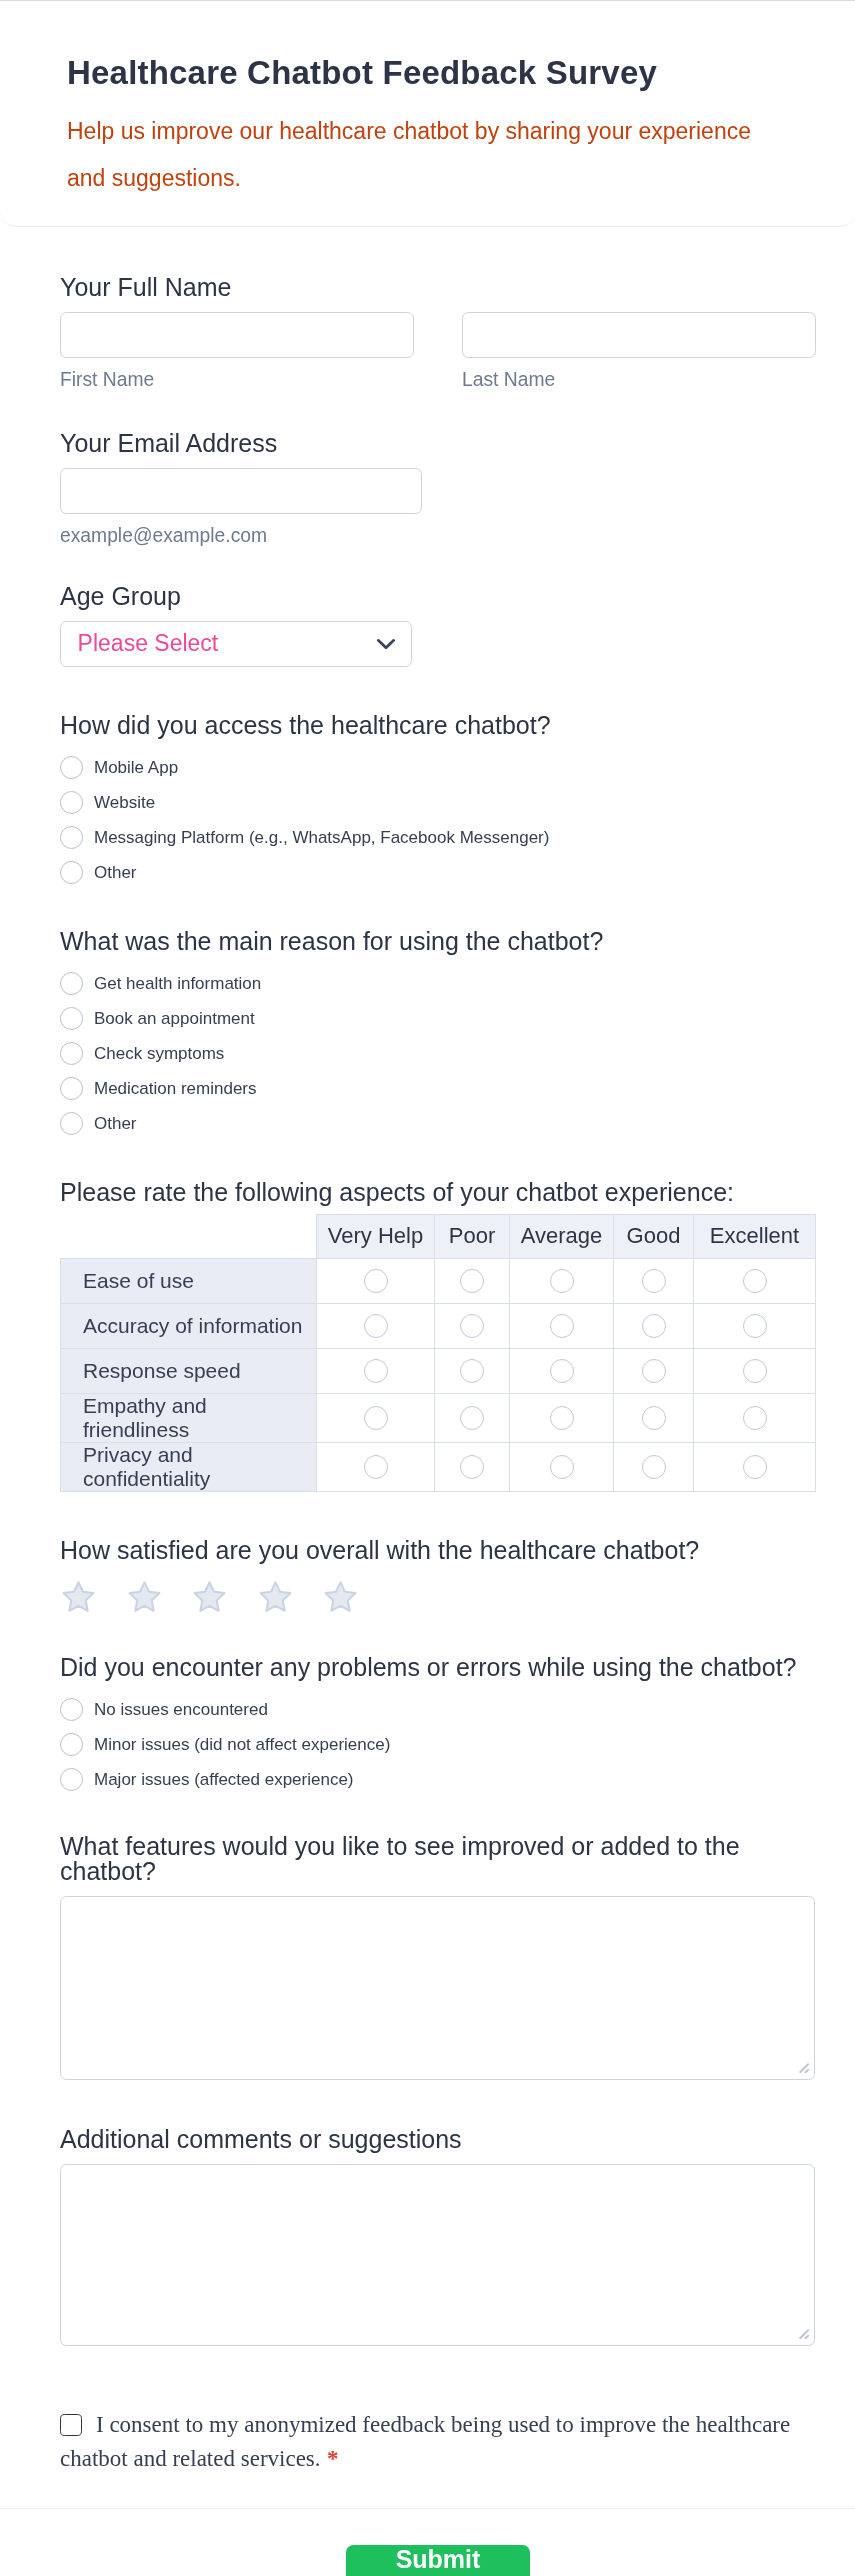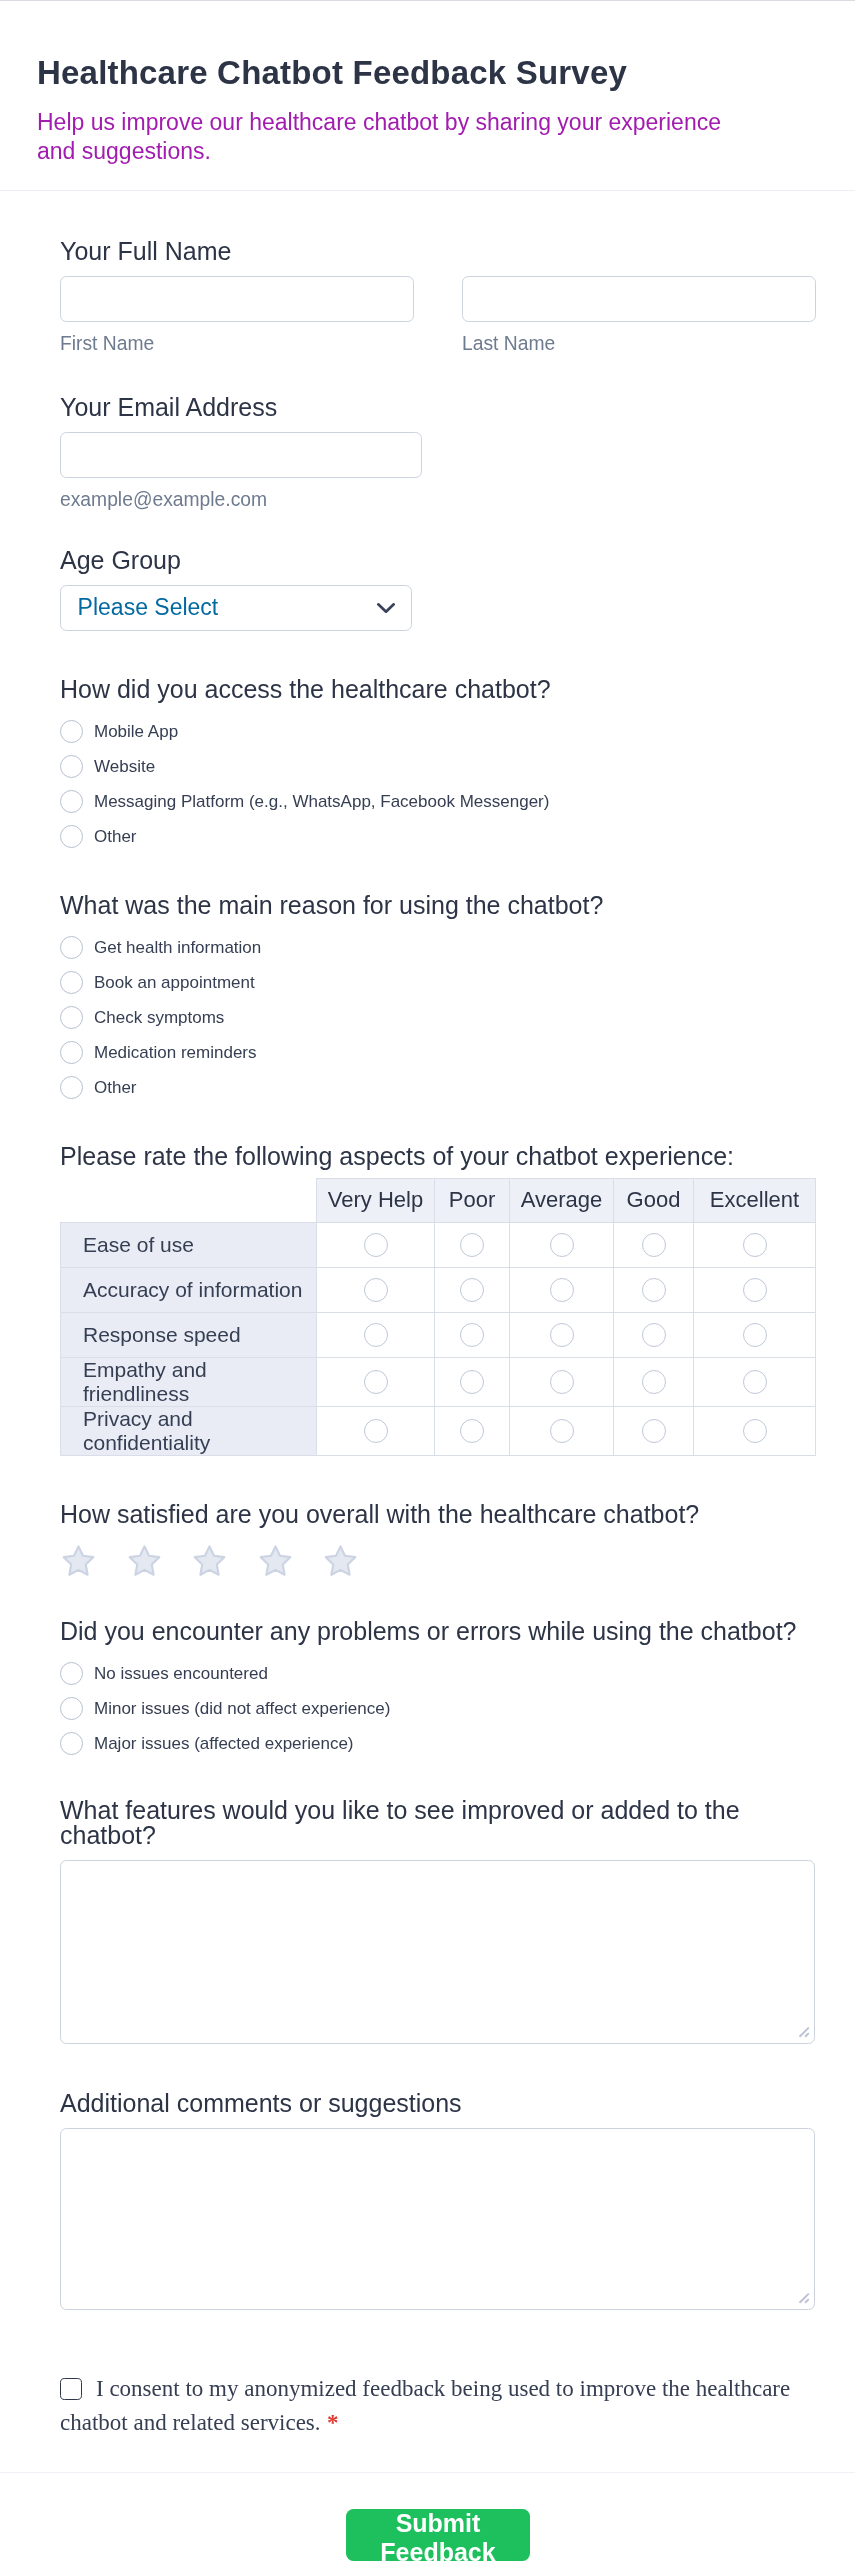--- a/index.html
+++ b/index.html
@@ -6,23 +6,23 @@
   html, body { background: #ffffff; }
   body {
     width: 856px; min-height: 2576px; margin: 0 auto;
     font-family: "Liberation Sans", "DejaVu Sans", sans-serif;
     color: #2c3446;
     border-top: 0.9px solid #d8dbe1;
   }
   .page { width: 856px; min-height: 2576px; background: #fff; }
 
   
-  header { padding: 52px 40px 24px 37px; border-bottom: 1.8px solid #eceef4; }
+  header { padding: 52px 40px 24px 67px; border-bottom: 1.8px solid #eceef4; border-radius: 16px; }
   h1 { font-size: 33px; line-height: 40px; font-weight: 700; color: #2c3446; letter-spacing: 0.2px; }
-  .subtitle { margin-top: 14.7px; font-size: 23px; line-height: 29px; color: #a21caf; max-width: 727px; }
+  .subtitle { margin-top: 14.7px; font-size: 23px; line-height: 47px; color: #c2410c; max-width: 727px; }
 
   
   main { padding: 0 40px 0 60px; }
   .q { margin-top: 40px; }
   .q-label { font-size: 25px; line-height: 25px; font-weight: 400; color: #2c3446; }
   .control { margin-top: 12px; }
   .sublabel { margin-top: 11px; font-size: 19.3px; line-height: 22px; color: #6e7a8e; font-weight: 400; }
 
   
   .tinput {
@@ -34,21 +34,21 @@
   .two-col { display: flex; gap: 48px; }
   .col { flex: 1 1 0; }
   .half { width: 362px; }
 
   
   .select {
     position: relative; width: 352px; height: 46px;
     border: 1.8px solid #ccd3df; border-radius: 6.4px; background: #fff;
     display: flex; align-items: center; padding: 0 44px 0 16.6px; cursor: pointer;
   }
-  .select .placeholder { font-size: 23px; color: #0369a1; }
+  .select .placeholder { font-size: 23px; color: #ec4899; }
   .select .chev { position: absolute; right: 14.7px; top: 50%; margin-top: -5.5px; }
 
   
   .opts { margin-top: 12px; }
   .opt { display: flex; align-items: center; height: 35px; cursor: pointer; }
   .radio {
     width: 23px; height: 23px; border-radius: 50%;
     border: 1.8px solid #b7c0d0; background: #fff; flex: 0 0 23px; margin-right: 11px;
   }
   .opt-label { font-size: 17px; color: #353e52; line-height: 35px; white-space: nowrap; }

